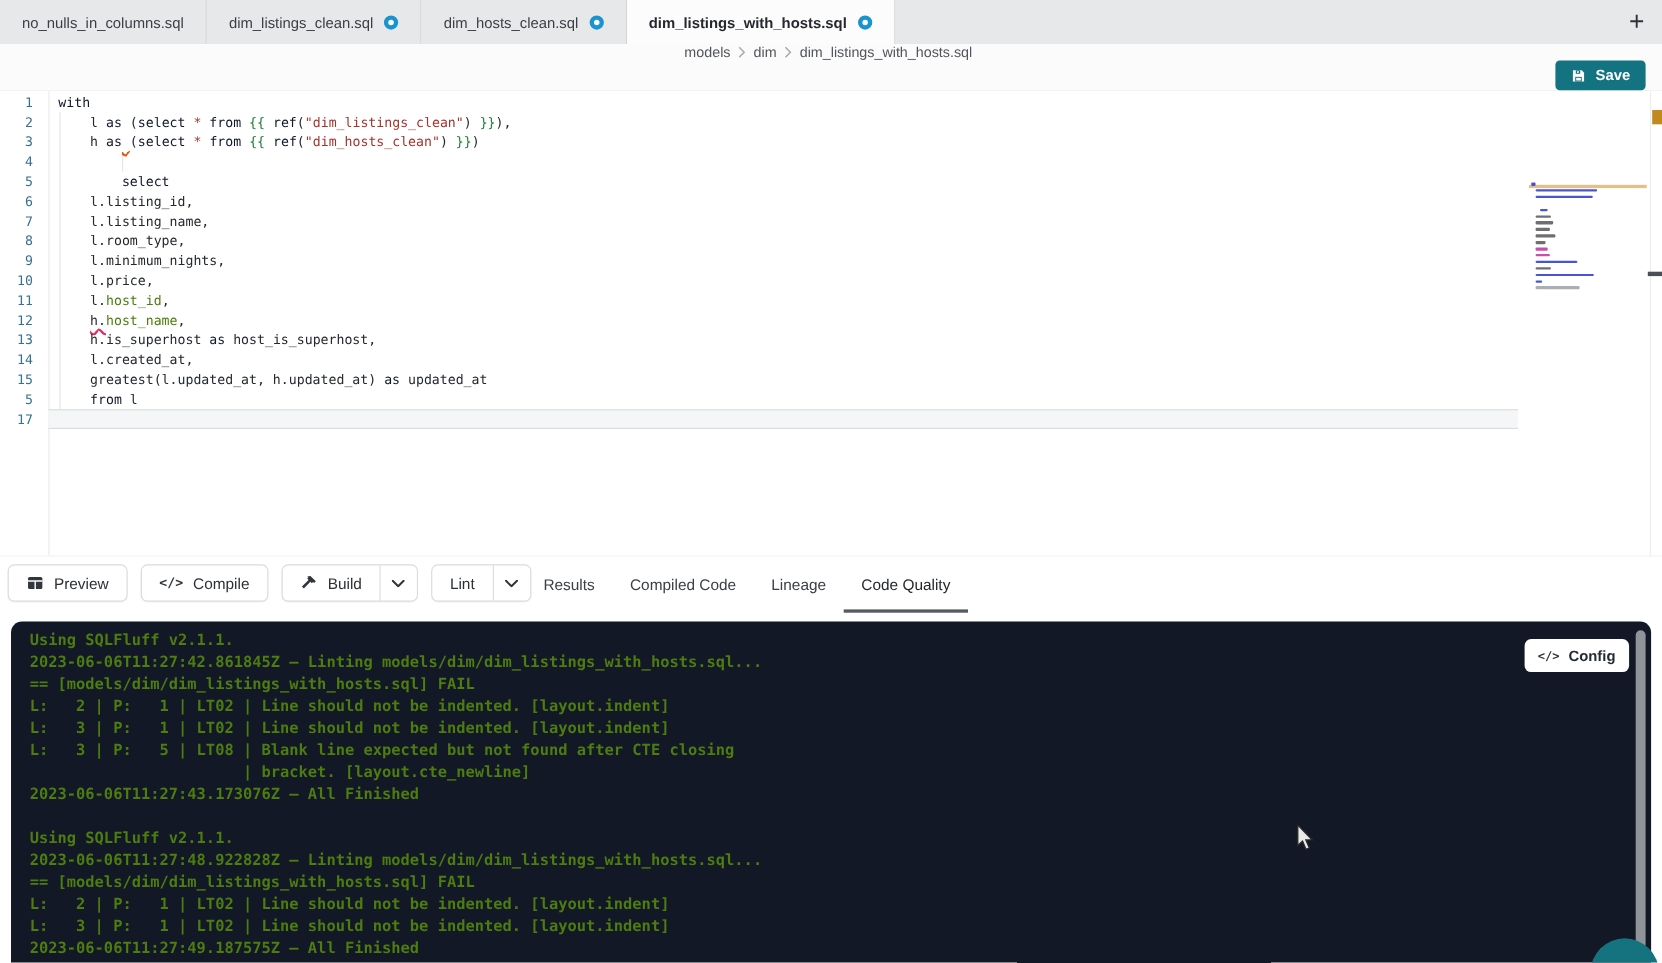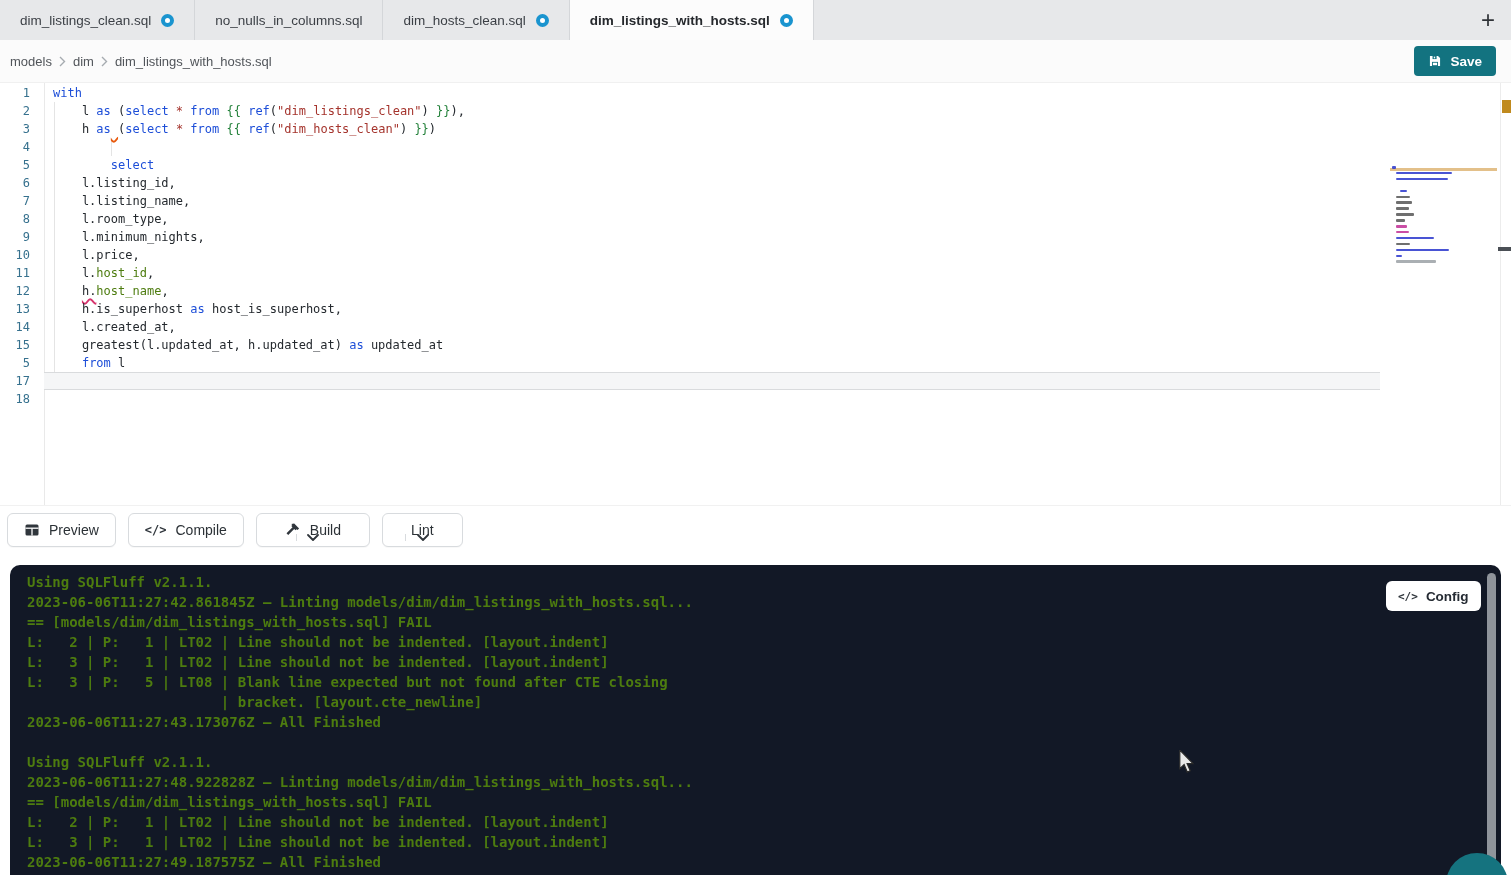--- a/index.html
+++ b/index.html
@@ -15,40 +15,40 @@
     background:#e7e8ea; white-space:nowrap; cursor:pointer; }
   .tab.active { background:#fcfcfc; color:#25282c; font-weight:600; }
   .dot { width:13px; height:13px; border-radius:50%; border:4px solid #1a94cf;
     background:#fff; flex:0 0 auto; }
   .plus { margin-left:auto; width:46px; display:flex; align-items:center;
     justify-content:center; font-size:24px; font-weight:300; color:#2f3237; cursor:pointer; }
 
   
   .crumbrow { position:absolute; left:0; top:40px; width:1511px; height:43px;
     background:#fbfbfb; border-bottom:1px solid #f0f0f0; display:flex; align-items:center;
-    padding:0 15px 0 10px; }
+    padding:0 15px 0 10px;flex-direction:column; }
   .crumbs { display:flex; align-items:center; font-size:13px; color:#51555a; }
   .crumb { cursor:pointer; }
   .crumb-sep { margin:0 7px; display:flex; align-items:center; }
   .savebtn { margin-left:auto; height:30px; padding:0 14px; border-radius:4px;
     background:#137380; color:#fff; font-size:13.5px; font-weight:600;
     display:flex; align-items:center; gap:8px; border:none; cursor:pointer; }
 
   
   .editor { position:absolute; left:0; top:83px; width:1511px; height:422px; background:#fff; }
   .gutter-border { position:absolute; left:44px; top:0; width:1px; height:422px; background:#e9e9e9; }
   .code-area { position:absolute; left:0; top:1px; right:0; }
   .code-row { position:relative; height:18px; font-family:"DejaVu Sans Mono", monospace;
     font-size:12px; line-height:18px; }
   .gut { position:absolute; left:0; width:30px; text-align:right; color:#36718e;
     user-select:none; z-index:2; }
   .ctext { position:absolute; left:53px; white-space:pre; z-index:2; }
   .hl { position:absolute; left:44px; width:1336px; top:0; height:18px;
     background:#f5f6f7; border-top:1px solid #d9dbdd; border-bottom:1px solid #d9dbdd; z-index:1; }
-  .tk-kw { color:#1d4ed8; }
+  .tk-kw { color:#0f172a; }
   .tk-pl { color:#24292e; }
   .tk-str { color:#a5342d; }
   .tk-jinja { color:#228039; }
   .tk-var { color:#4d7c0f; }
   .tk-dim { color:#9ba1a6; }
   .tk-sq { color:#24292e; text-decoration:underline wavy #e8590c 1.5px; text-underline-offset:3px; }
   .tk-sq2 { color:#24292e; text-decoration:underline wavy #d6336c 1.5px; text-underline-offset:3px; }
   .iguide { position:absolute; width:1px; background:#e4e4e4; z-index:0; }
 
   
@@ -60,21 +60,21 @@
   .ruler-dark { position:absolute; left:1498px; top:247px; width:13px; height:4px; background:#4a4f55; }
 
   
   .toolbar { position:absolute; left:0; top:505px; width:1511px; height:52px; background:#fff;
     border-top:1px solid #f1f1f1; }
   .btnrow { position:absolute; left:7px; top:7px; display:flex; gap:12px; align-items:center; }
   .btn, .splitbtn { height:34px; background:#fff; border:1px solid #d8dbde; border-radius:6px;
     display:flex; align-items:center; font-size:14px; color:#2b3136;
     box-shadow:0 1px 1px rgba(0,0,0,.03); }
   .btn { padding:0 16px; gap:9px; cursor:pointer; }
-  .splitbtn { padding:12px;flex-direction:column; }
+  .splitbtn { padding:0; }
   .split-main { display:flex; align-items:center; gap:9px; padding:0 16px; height:100%;
     cursor:pointer; }
   .split-caret { display:flex; align-items:center; justify-content:center; width:34px; height:100%;
     border-left:1px solid #d8dbde; cursor:pointer; }
   .codeglyph { font-family:"DejaVu Sans Mono", monospace; font-size:12px; font-weight:bold; color:#30363c; }
 
   .paneltabs { position:absolute; left:478px; top:0; height:51px; display:flex; }
   .ptab { display:flex; align-items:flex-end; padding:0 16px 15px 16px; font-size:14px;
     color:#3a4046; cursor:pointer; border-bottom:3px solid transparent; }
   .ptab.active { border-bottom:3px solid #565b61; color:#24282c; }
@@ -93,25 +93,25 @@
   .helpdot { position:absolute; left:1446px; top:853px; width:62px; height:62px;
     border-radius:50%; background:#15737f; z-index:6; cursor:pointer; }
   .mousecursor { position:absolute; left:1177px; top:750px; z-index:9; pointer-events:none; }
 </style>
 </head>
 <body>
 
 <div class="tabbar">
   <div class="tabs-wrap" style="display:flex;">
       <div class="tab">
+        <span>no_nulls_in_columns.sql</span>
+      </div>
+      <div class="tab">
         <span>dim_listings_clean.sql</span>
         <span class="dot"></span>
-      </div>
-      <div class="tab">
-        <span>no_nulls_in_columns.sql</span>
       </div>
       <div class="tab">
         <span>dim_hosts_clean.sql</span>
         <span class="dot"></span>
       </div>
       <div class="tab active">
         <span>dim_listings_with_hosts.sql</span>
         <span class="dot"></span>
       </div>
     </div>
@@ -213,24 +213,20 @@
         <span class="gut">15</span>
         <span class="ctext"><span class="tk-pl">    greatest(l.updated_at, h.updated_at) </span><span class="tk-kw">as</span><span class="tk-pl"> updated_at</span></span>
       </div>
       <div class="code-row">
         <span class="gut">5</span>
         <span class="ctext"><span class="tk-pl">    </span><span class="tk-kw">from</span><span class="tk-pl"> l</span></span>
       </div>
       <div class="code-row">
         <div class="hl"></div>
         <span class="gut">17</span>
-      </div>
-      <div class="code-row">
-        <span class="gut">18</span>
-        <span class="ctext"></span>
       </div>
     </div>
   <div class="minimap">
     <div class="mm-band"></div>
   <div class="mm-line" style="top: 1px; left: 2px; width: 4.2px; background: rgb(41, 54, 204);"></div>
       <div class="mm-line" style="top: 6.9px; left: 6.2px; width: 55.65px; background: rgb(41, 54, 204);"></div>
       <div class="mm-line" style="top: 12.8px; left: 6.2px; width: 51.45px; background: rgb(41, 54, 204);"></div>
       <div class="mm-line" style="top: 24.6px; left: 10.4px; width: 6.3px; background: rgb(41, 54, 204);"></div>
       <div class="mm-line" style="top: 30.5px; left: 6.2px; width: 13.65px; background: rgb(86, 86, 86);"></div>
       <div class="mm-line" style="top: 36.4px; left: 6.2px; width: 15.75px; background: rgb(86, 86, 86);"></div>
@@ -289,20 +285,26 @@
       </div>
       <div class="split-caret">
         <span style="display:flex;">
           <svg width="12" height="7" viewBox="0 0 12 7">
               <polyline points="1,1 6,6 11,1" fill="none" stroke="#30363c" stroke-width="1.8" stroke-linecap="round" stroke-linejoin="round"></polyline>
             </svg>
         </span>
       </div>
     </div>
   </div>
+  <div class="paneltabs">
+      <div class="ptab">Results</div>
+      <div class="ptab">Compiled Code</div>
+      <div class="ptab">Lineage</div>
+      <div class="ptab active">Code Quality</div>
+    </div>
 </div>
 
 <div class="terminal">
   <pre class="term-pre">Using SQLFluff v2.1.1.
 2023-06-06T11:27:42.861845Z — Linting models/dim/dim_listings_with_hosts.sql...
 == [models/dim/dim_listings_with_hosts.sql] FAIL
 L:   2 | P:   1 | LT02 | Line should not be indented. [layout.indent]
 L:   3 | P:   1 | LT02 | Line should not be indented. [layout.indent]
 L:   3 | P:   5 | LT08 | Blank line expected but not found after CTE closing
                        | bracket. [layout.cte_newline]

